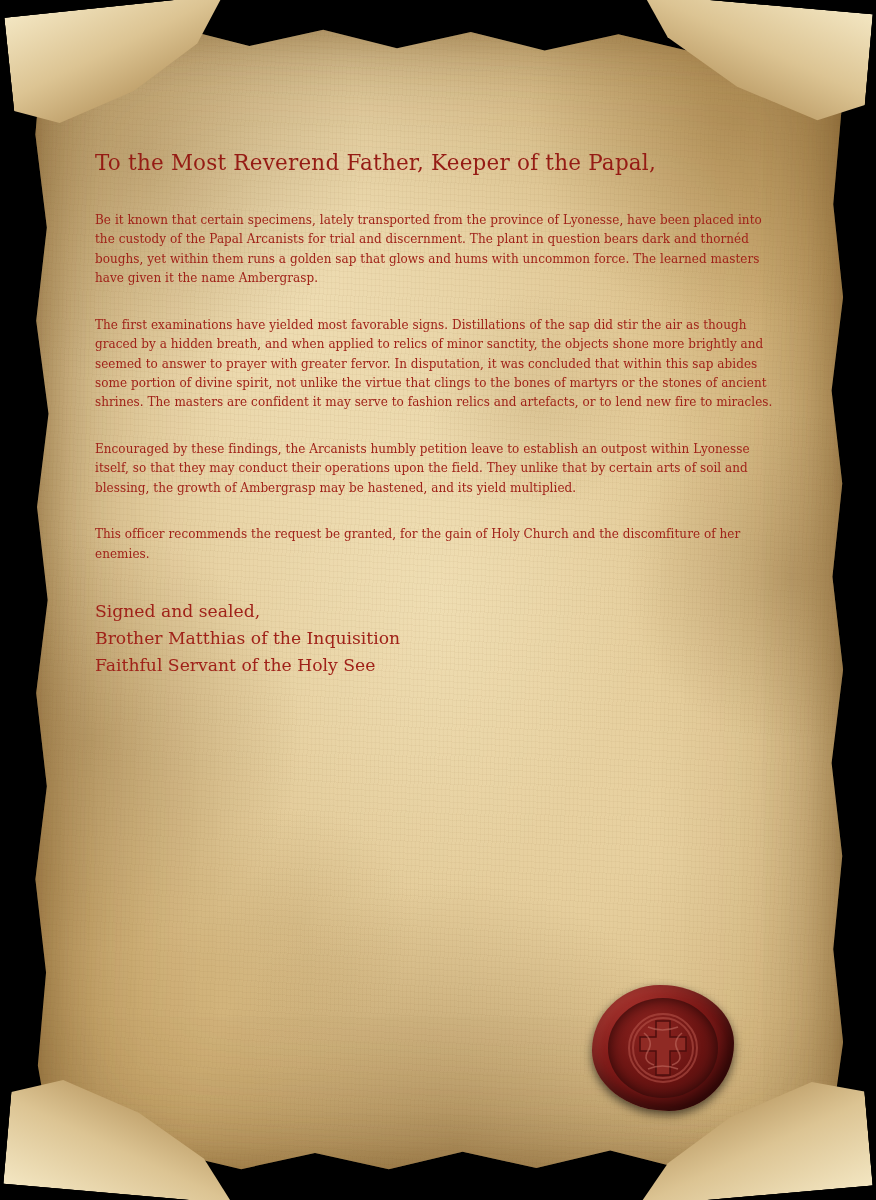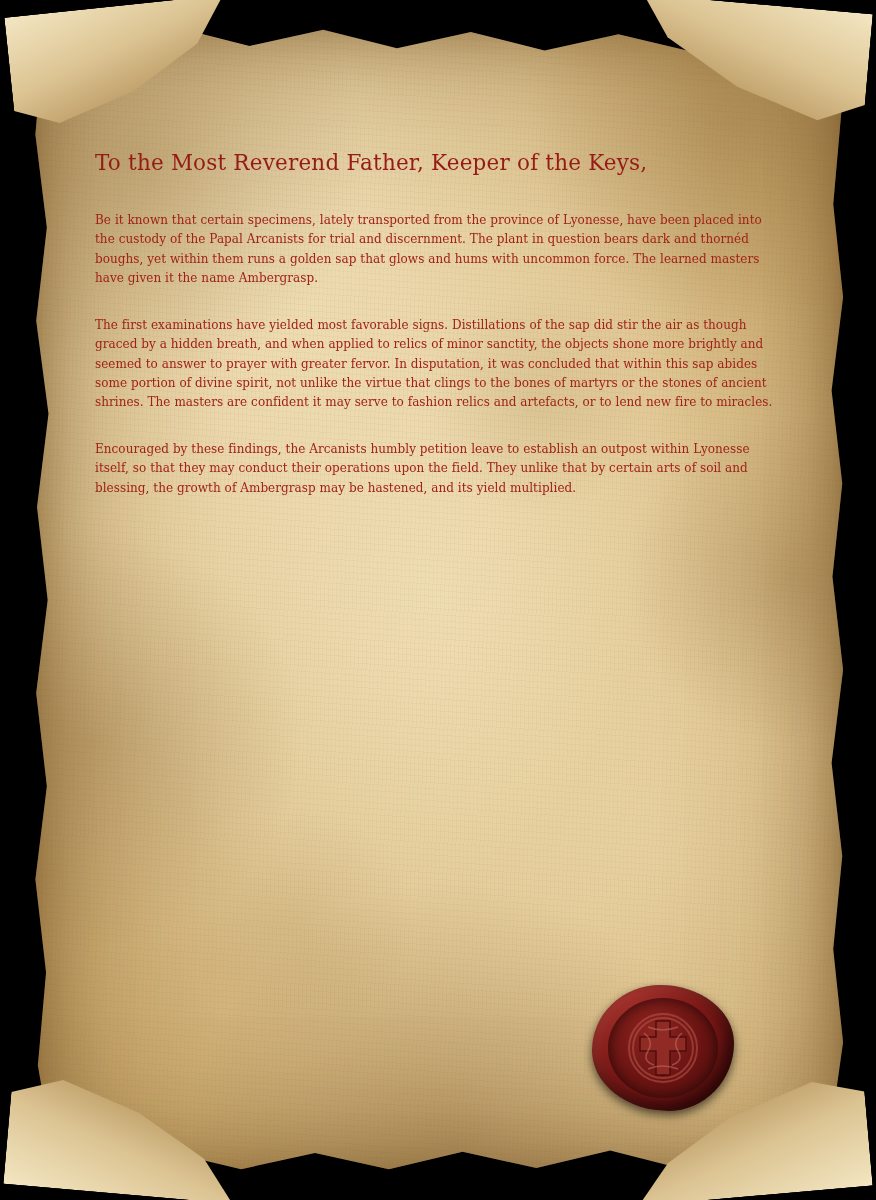--- a/index.html
+++ b/index.html
@@ -192,25 +192,31 @@
     <div class="stains"></div>
     <div class="edge-dark"></div>
   </div>
 
   <div class="curl curl-tl"></div>
   <div class="curl curl-tr"></div>
   <div class="curl curl-bl"></div>
   <div class="curl curl-br"></div>
 
   <div class="letter">
-    <p class="salutation">To the Most Reverend Father, Keeper of the Keys,</p>
+    <p class="salutation">To the Most Reverend Father, Keeper of the Papal,</p>
     <p class="para">Be it known that certain specimens, lately transported from the province of Lyonesse, have been placed into the custody of the Papal Arcanists for trial and discernment. The plant in question bears dark and thornéd boughs, yet within them runs a golden sap that glows and hums with uncommon force. The learned masters have given it the name Ambergrasp.</p>
     <p class="para">The first examinations have yielded most favorable signs. Distillations of the sap did stir the air as though graced by a hidden breath, and when applied to relics of minor sanctity, the objects shone more brightly and seemed to answer to prayer with greater fervor. In disputation, it was concluded that within this sap abides some portion of divine spirit, not unlike the virtue that clings to the bones of martyrs or the stones of ancient shrines. The masters are confident it may serve to fashion relics and artefacts, or to lend new fire to miracles.</p>
     <p class="para">Encouraged by these findings, the Arcanists humbly petition leave to establish an outpost within Lyonesse itself, so that they may conduct their operations upon the field. They unlike that by certain arts of soil and blessing, the growth of Ambergrasp may be hastened, and its yield multiplied.</p>
-
+    <p class="para">This officer recommends the request be granted, for the gain of Holy Church and the discomfiture of her enemies.</p>
+
+    <div class="sig-block">
+      <span class="sig-line">Signed and sealed,</span>
+      <span class="sig-line">Brother Matthias of the Inquisition</span>
+      <span class="sig-line">Faithful Servant of the Holy See</span>
+    </div>
   </div>
 
   <div class="seal">
     <div class="seal-blob"></div>
     <div class="seal-inner"></div>
     <div class="seal-cross">
       <svg width="74" height="74" viewBox="0 0 74 74" aria-hidden="true">
         <g fill="none" stroke="#b8564c" stroke-width="2" opacity="0.55">
           <circle cx="37" cy="37" r="34"></circle>
           <circle cx="37" cy="37" r="30"></circle>

